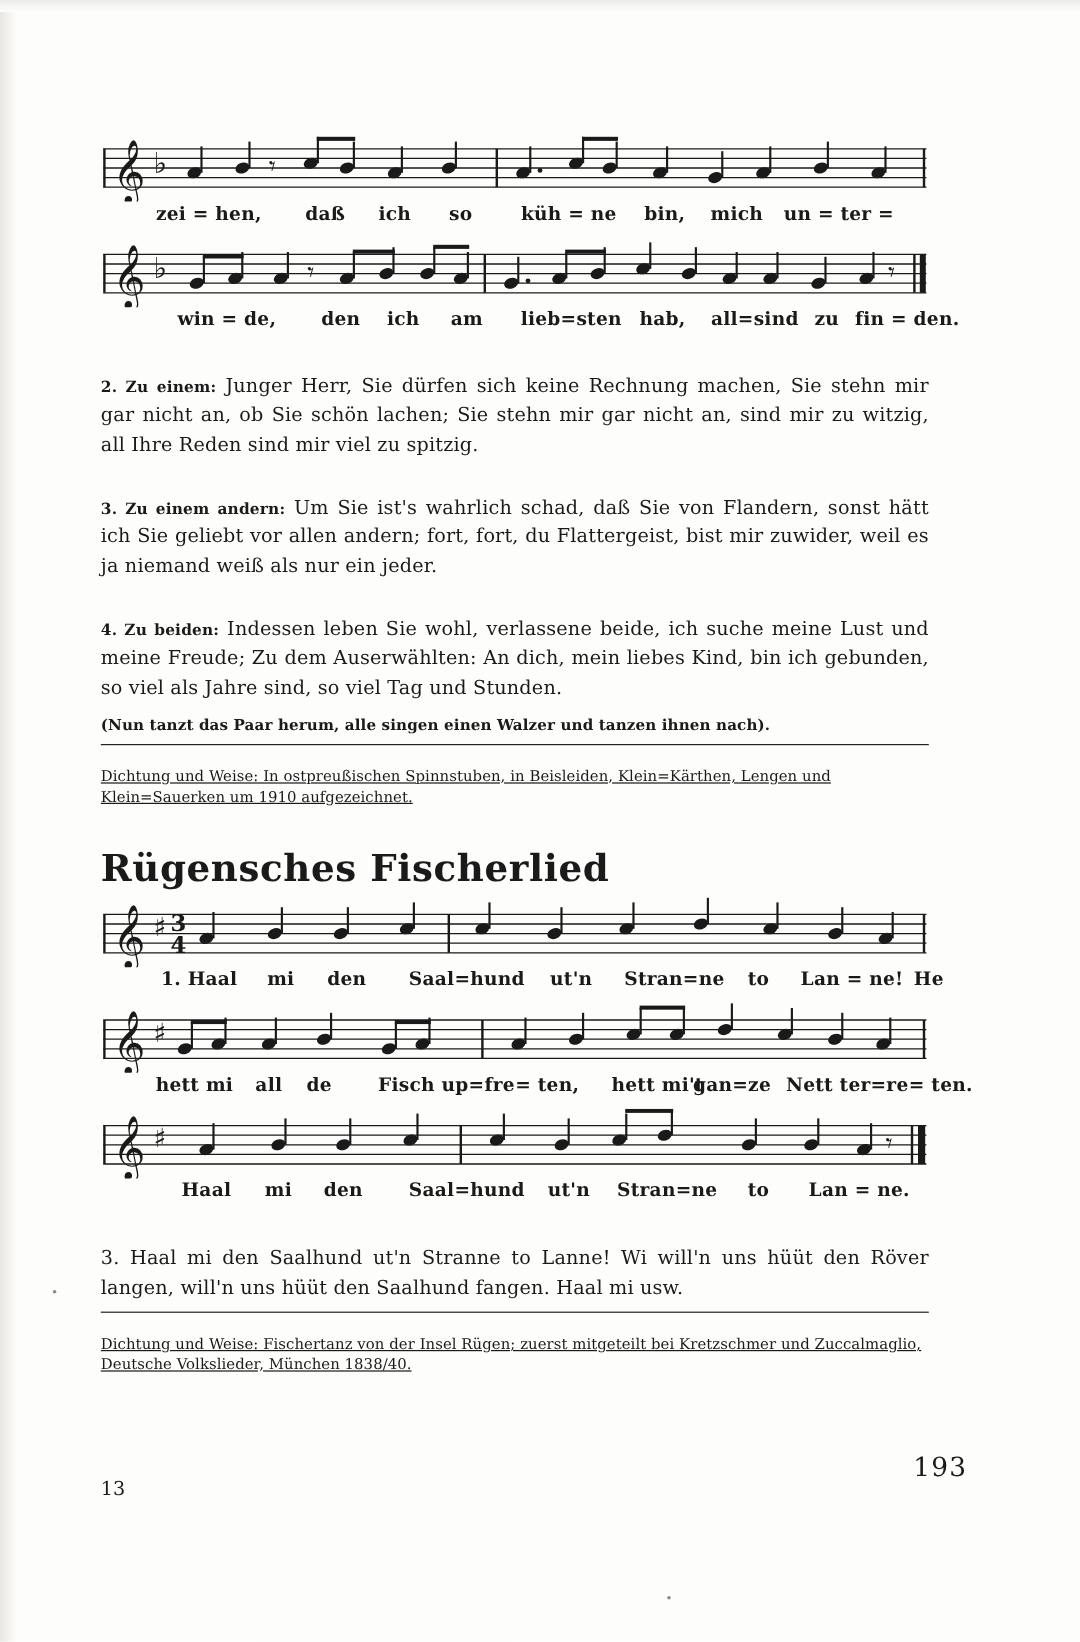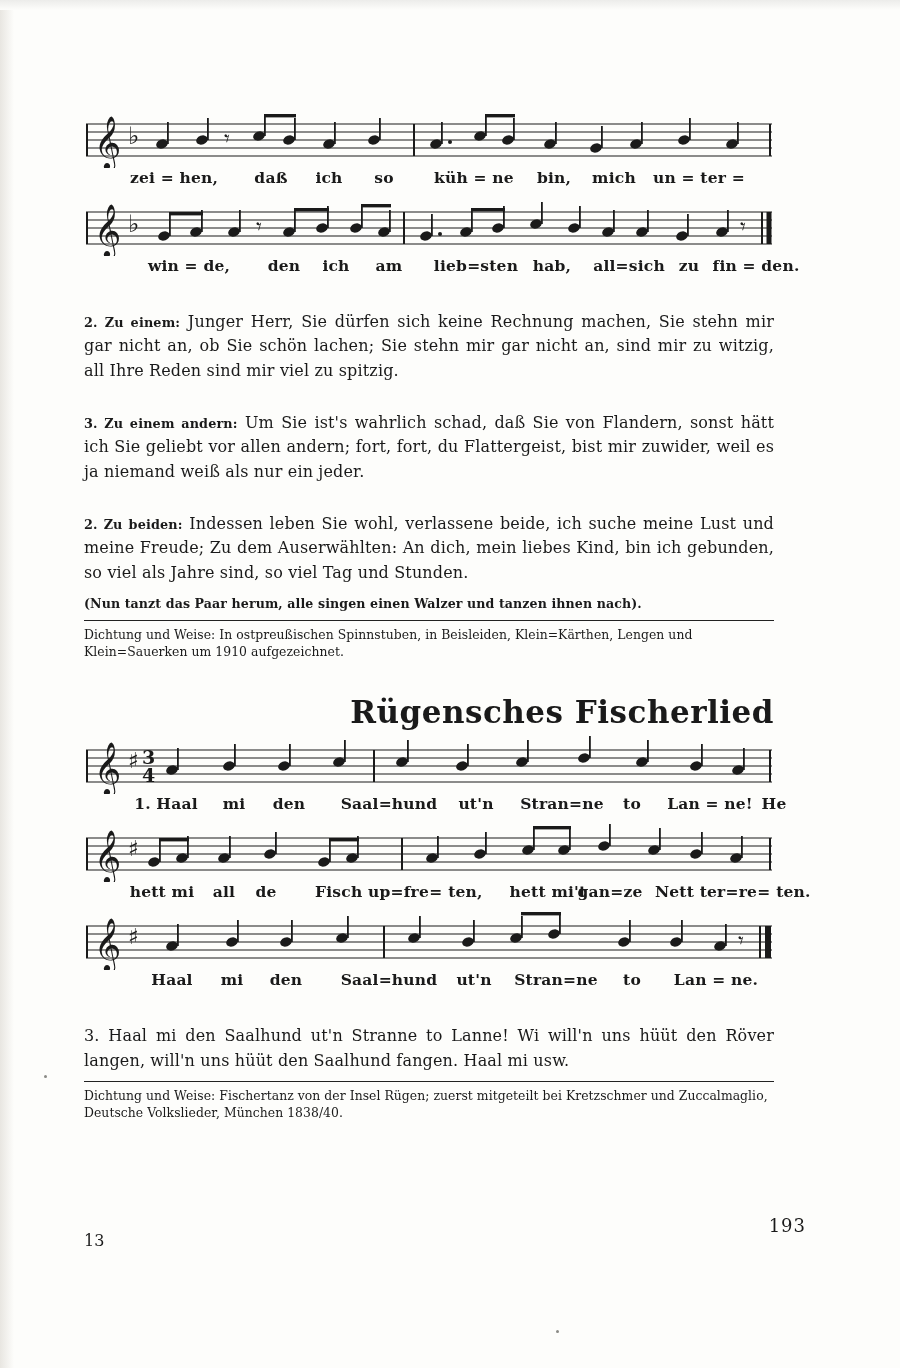--- a/index.html
+++ b/index.html
@@ -78,37 +78,37 @@
     letter-spacing: .15px;
   }
   .verse .lead {
     font-size: 12.8px;
     font-weight: 700;
   }
   .source {
     font-size: 12.4px;
     line-height: 1.35;
     margin-top: 8px;
-    padding-top: 6px;
+    padding-top: 18px;
     border-top: 1.6px solid #222;
     letter-spacing: .05px;
+    text-decoration: underline;
   }
   h2.song-title {
     font-family: "DejaVu Serif", serif;
     font-size: 31px;
     font-weight: 700;
     margin: 34px 0 6px 0;
     letter-spacing: .5px;
-    text-align: right;
   }
   .page-num-right {
     position: absolute;
     right: 94px;
     bottom: 132px;
-    font-size: 18px;
+    font-size: 22px;
     letter-spacing: 1px;
   }
   .page-num-left {
     position: absolute;
     left: 84px;
     bottom: 118px;
     font-size: 16px;
   }
   .speck {
     position: absolute;
@@ -260,32 +260,32 @@
           </g>
         </svg>
       </div>
       <div class="lyric-row">
         <span style="left:105px">win = de,</span>
         <span style="left:200px">den</span>
         <span style="left:252px">ich</span>
         <span style="left:305px">am</span>
         <span style="left:392px">lieb=sten</span>
         <span style="left:468px">hab,</span>
-        <span style="left:545px">all=sich</span>
+        <span style="left:545px">all=sind</span>
         <span style="left:605px">zu</span>
         <span style="left:672px">fin = den.</span>
       </div>
     </div>
 
 
     <p class="verse"><span class="lead">2. Zu einem:</span><span> Junger Herr, Sie dürfen sich keine Rechnung machen, Sie stehn mir gar nicht an, ob Sie schön lachen; Sie stehn mir gar nicht an, sind mir zu witzig, all Ihre Reden sind mir viel zu spitzig.</span></p>
 
     <p class="verse"><span class="lead">3. Zu einem andern:</span><span> Um Sie ist's wahrlich schad, daß Sie von Flandern, sonst hätt ich Sie geliebt vor allen andern; fort, fort, du Flattergeist, bist mir zuwider, weil es ja niemand weiß als nur ein jeder.</span></p>
 
-    <p class="verse"><span class="lead">2. Zu beiden:</span><span> Indessen leben Sie wohl, verlassene beide, ich suche meine Lust und meine Freude; Zu dem Auserwählten: An dich, mein liebes Kind, bin ich gebunden, so viel als Jahre sind, so viel Tag und Stunden.</span></p>
+    <p class="verse"><span class="lead">4. Zu beiden:</span><span> Indessen leben Sie wohl, verlassene beide, ich suche meine Lust und meine Freude; Zu dem Auserwählten: An dich, mein liebes Kind, bin ich gebunden, so viel als Jahre sind, so viel Tag und Stunden.</span></p>
 
     <p class="stage-note">(Nun tanzt das Paar herum, alle singen einen Walzer und tanzen ihnen nach).</p>
 
     <p class="source">Dichtung und Weise: In ostpreußischen Spinnstuben, in Beisleiden, Klein=Kärthen, Lengen und Klein=Sauerken um 1910 aufgezeichnet.</p>
 
     <h2 class="song-title">Rügensches Fischerlied</h2>
 
     <div class="stave-block">
       <div class="stave">
         <svg width="690" height="58" viewBox="0 0 690 58" xmlns="http://www.w3.org/2000/svg">

